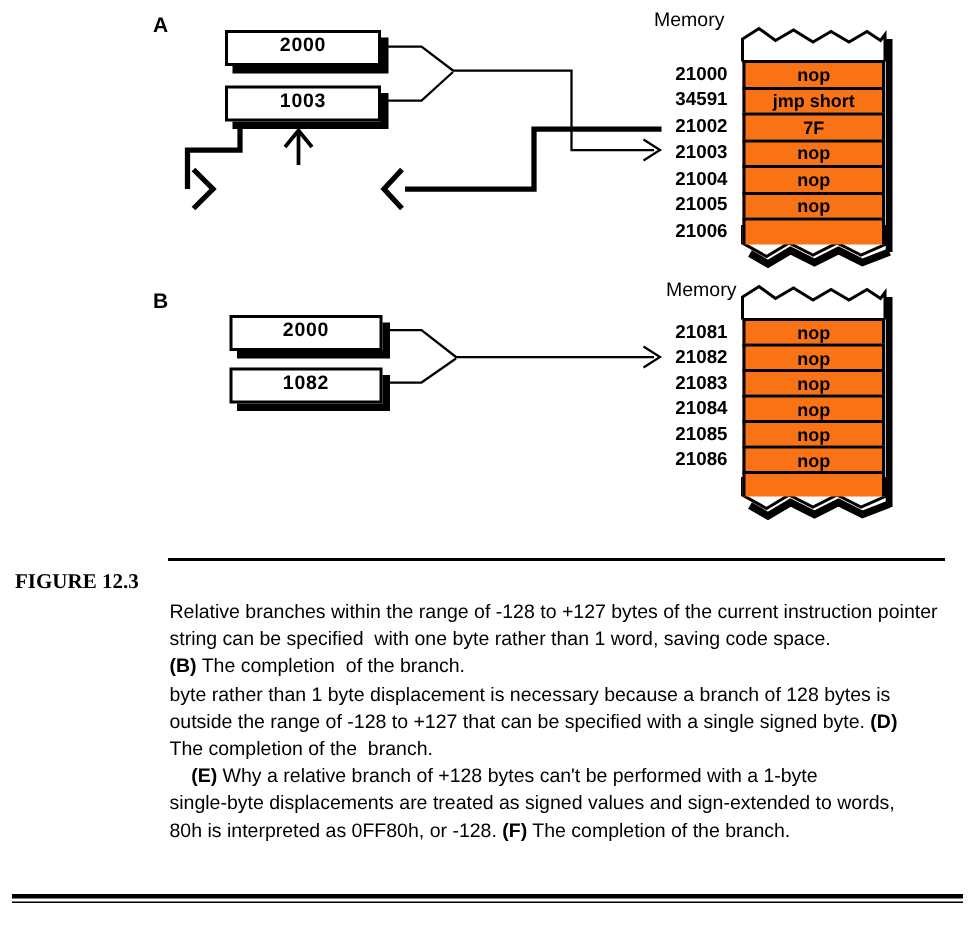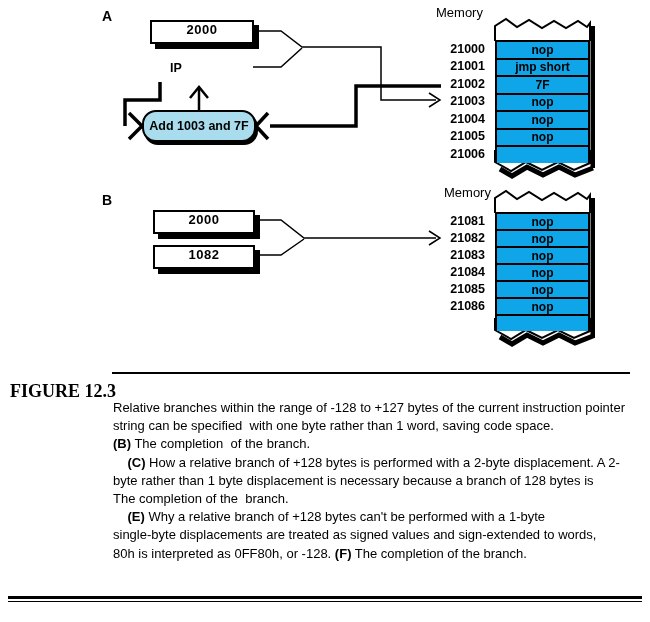--- a/index.html
+++ b/index.html
@@ -18,25 +18,25 @@
          border:2px solid #000;border-radius:14px;box-shadow:2px 3px 0 #000;
          display:flex;align-items:center;justify-content:center;
          font-weight:bold;font-size:12.5px;z-index:2;}
   .mem-title{position:absolute;font-weight:normal;font-size:13px;z-index:2;}
   .memgrid{position:absolute;display:grid;grid-template-columns:58px 95px;z-index:2;text-align:right;}
   #memA{left:437px;top:40px;grid-auto-rows:17.5px;}
   #memB{left:437px;top:212px;grid-auto-rows:17px;}
   .maddr{display:flex;align-items:center;justify-content:flex-end;
          padding-right:10px;font-weight:bold;font-size:12.5px;}
   .mcell{border-top:2px solid #000;border-left:2px solid #000;border-right:2px solid #000;
-         background:#0ea5e9;display:flex;align-items:center;justify-content:center;
+         background:#f97316;display:flex;align-items:center;justify-content:center;
          font-weight:bold;font-size:12px;}
   .rule-top{position:absolute;left:112px;top:372px;width:518px;height:1.5px;background:#000;}
   .fig-label{position:absolute;left:10px;top:381px;font-family:"Liberation Serif", serif;
-             font-weight:bold;font-size:18px;}
+             font-weight:bold;font-size:14px;}
   .caption-text{position:absolute;left:113px;top:399px;width:530px;
                 font-size:13px;line-height:18.2px;}
   .cap-line{white-space:pre;}
   .cap-line .b{font-weight:bold;}
   .rule-bot-1{position:absolute;left:8px;top:596px;width:634px;height:2.5px;background:#000;}
   .rule-bot-2{position:absolute;left:8px;top:600.5px;width:634px;height:1.5px;background:#000;}
 </style>
 </head>
 <body>
 
@@ -85,30 +85,30 @@
     <path fill="none" stroke="#000" stroke-width="5" d="M500,337 L512,344 L527,335 L543,343 L559,335 L575,343 L593,336"></path>
     <path fill="#fff" stroke="#000" stroke-width="2" d="M495,318 V330 L511,339 L526,330 L542,338 L558,330 L574,338 L590,331 V318"></path>
   </svg>
 
   <div class="sec-label" style="left:102px;top:8px">A</div>
   <div class="reg-label" style="left:126px;top:24px">CS</div>
   <div class="reg-box" style="left:150px;top:20px">
     <span>2000</span>
   </div>
   <div class="reg-label" style="left:129px;top:61px">IP</div>
-  <div class="adder" style="background: rgb(169, 220, 236);">
-    <span>Add 1003 and 7F</span>
+  <div class="reg-box" style="left:150px;top:57px">
+    <span>1003</span>
   </div>
   <div class="mem-title" style="left:436px;top:5px">Memory</div>
   <div class="memgrid" id="memA">
       <div class="maddr">21000</div>
       <div class="mcell">
         <span>nop</span>
       </div>
-      <div class="maddr">21001</div>
+      <div class="maddr">34591</div>
       <div class="mcell">
         <span>jmp short</span>
       </div>
       <div class="maddr">21002</div>
       <div class="mcell">
         <span>7F</span>
       </div>
       <div class="maddr">21003</div>
       <div class="mcell">
         <span>nop</span>
@@ -169,21 +169,21 @@
     </div>
 
 </div>
 
 <div class="rule-top"></div>
 <div class="fig-label">FIGURE 12.3</div>
 <div class="caption-text" id="caption-lines">
     <div class="cap-line"><span>Relative branches within the range of -128 to +127 bytes of the current instruction pointer</span></div>
     <div class="cap-line"><span>string can be specified  with one byte rather than 1 word, saving code space.</span></div>
     <div class="cap-line"><span class="b">(B)</span><span> The completion  of the branch.</span></div>
-    <div class="cap-line"><span>    </span><span class="b">(C)</span><span> How a relative branch of +128 bytes is performed with a 2-byte displacement. A 2-</span></div>
     <div class="cap-line"><span>byte rather than 1 byte displacement is necessary because a branch of 128 bytes is</span></div>
+    <div class="cap-line"><span>outside the range of -128 to +127 that can be specified with a single signed byte. </span><span class="b">(D)</span></div>
     <div class="cap-line"><span>The completion of the  branch.</span></div>
     <div class="cap-line"><span>    </span><span class="b">(E)</span><span> Why a relative branch of +128 bytes can't be performed with a 1-byte</span></div>
     <div class="cap-line"><span>single-byte displacements are treated as signed values and sign-extended to words,</span></div>
     <div class="cap-line"><span>80h is interpreted as 0FF80h, or -128. </span><span class="b">(F)</span><span> The completion of the branch.</span></div>
   </div>
 <div class="rule-bot-1"></div>
 <div class="rule-bot-2"></div>
 
 </body></html>

